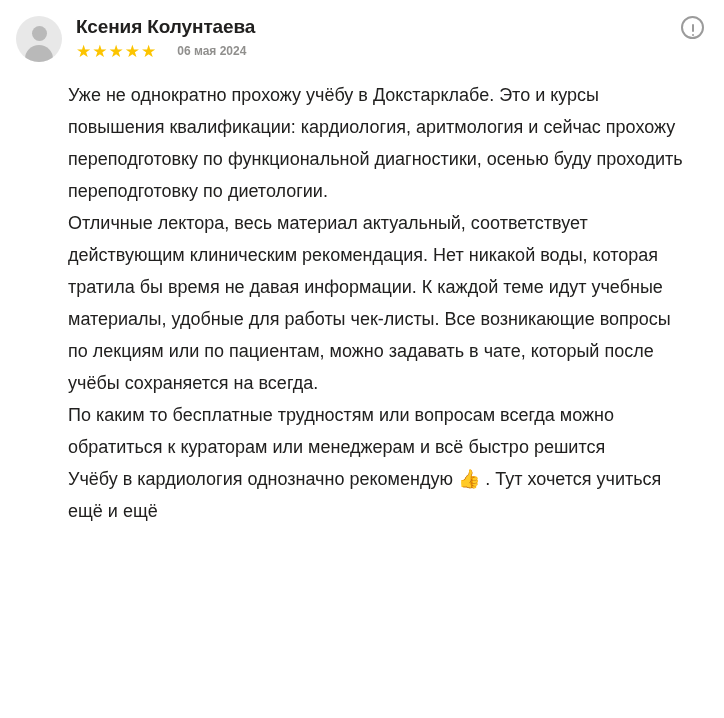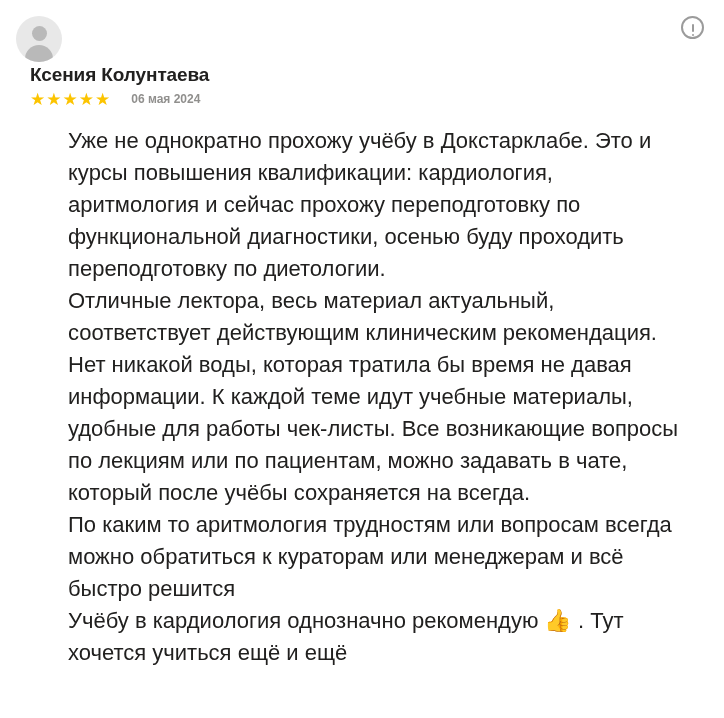--- a/index.html
+++ b/index.html
@@ -20,21 +20,20 @@
     width: 724px;
     height: 718px;
     box-sizing: border-box;
     padding: 14px 20px 0 16px;
   }
 
   .review-header {
     display: flex;
     align-items: flex-start;
     position: relative;
-    flex-direction: column;
   }
 
   .avatar {
     width: 46px;
     height: 46px;
     border-radius: 50%;
     background: #e8e8e8;
     flex: 0 0 46px;
     margin-top: 2px;
     position: relative;
@@ -127,21 +126,21 @@
     width: 2px;
     height: 2px;
     border-radius: 50%;
     background: #9b9b9b;
   }
 
   .review-body {
     margin-top: 17px;
     padding-left: 52px;
     padding-right: 14px;
-    font-size: 22px;
+    font-size: 18px;
     line-height: 32px;
     color: #21201f;
   }
 
   .paragraph {
     margin: 0;
   }
 </style>
 </head>
 <body>
@@ -171,17 +170,17 @@
 
     <div class="report-icon">
       <div class="bang"></div>
     </div>
 
   </div>
 
   <div class="review-body">
     <p class="paragraph">Уже не однократно прохожу учёбу в Докстарклабе. Это и курсы повышения квалификации: кардиология, аритмология и сейчас прохожу переподготовку по функциональной диагностики, осенью буду проходить переподготовку по диетологии.</p>
     <p class="paragraph">Отличные лектора, весь материал актуальный, соответствует действующим клиническим рекомендация. Нет никакой воды, которая тратила бы время не давая информации. К каждой теме идут учебные материалы, удобные для работы чек-листы. Все возникающие вопросы по лекциям или по пациентам, можно задавать в чате, который после учёбы сохраняется на всегда.</p>
-    <p class="paragraph">По каким то аритмология трудностям или вопросам всегда можно обратиться к кураторам или менеджерам и всё быстро решится</p>
+    <p class="paragraph">По каким то бесплатные трудностям или вопросам всегда можно обратиться к кураторам или менеджерам и всё быстро решится</p>
     <p class="paragraph">Учёбу в кардиология однозначно рекомендую 👍 . Тут хочется учиться ещё и ещё</p>
   </div>
 
 </div>
 
 </body></html>

